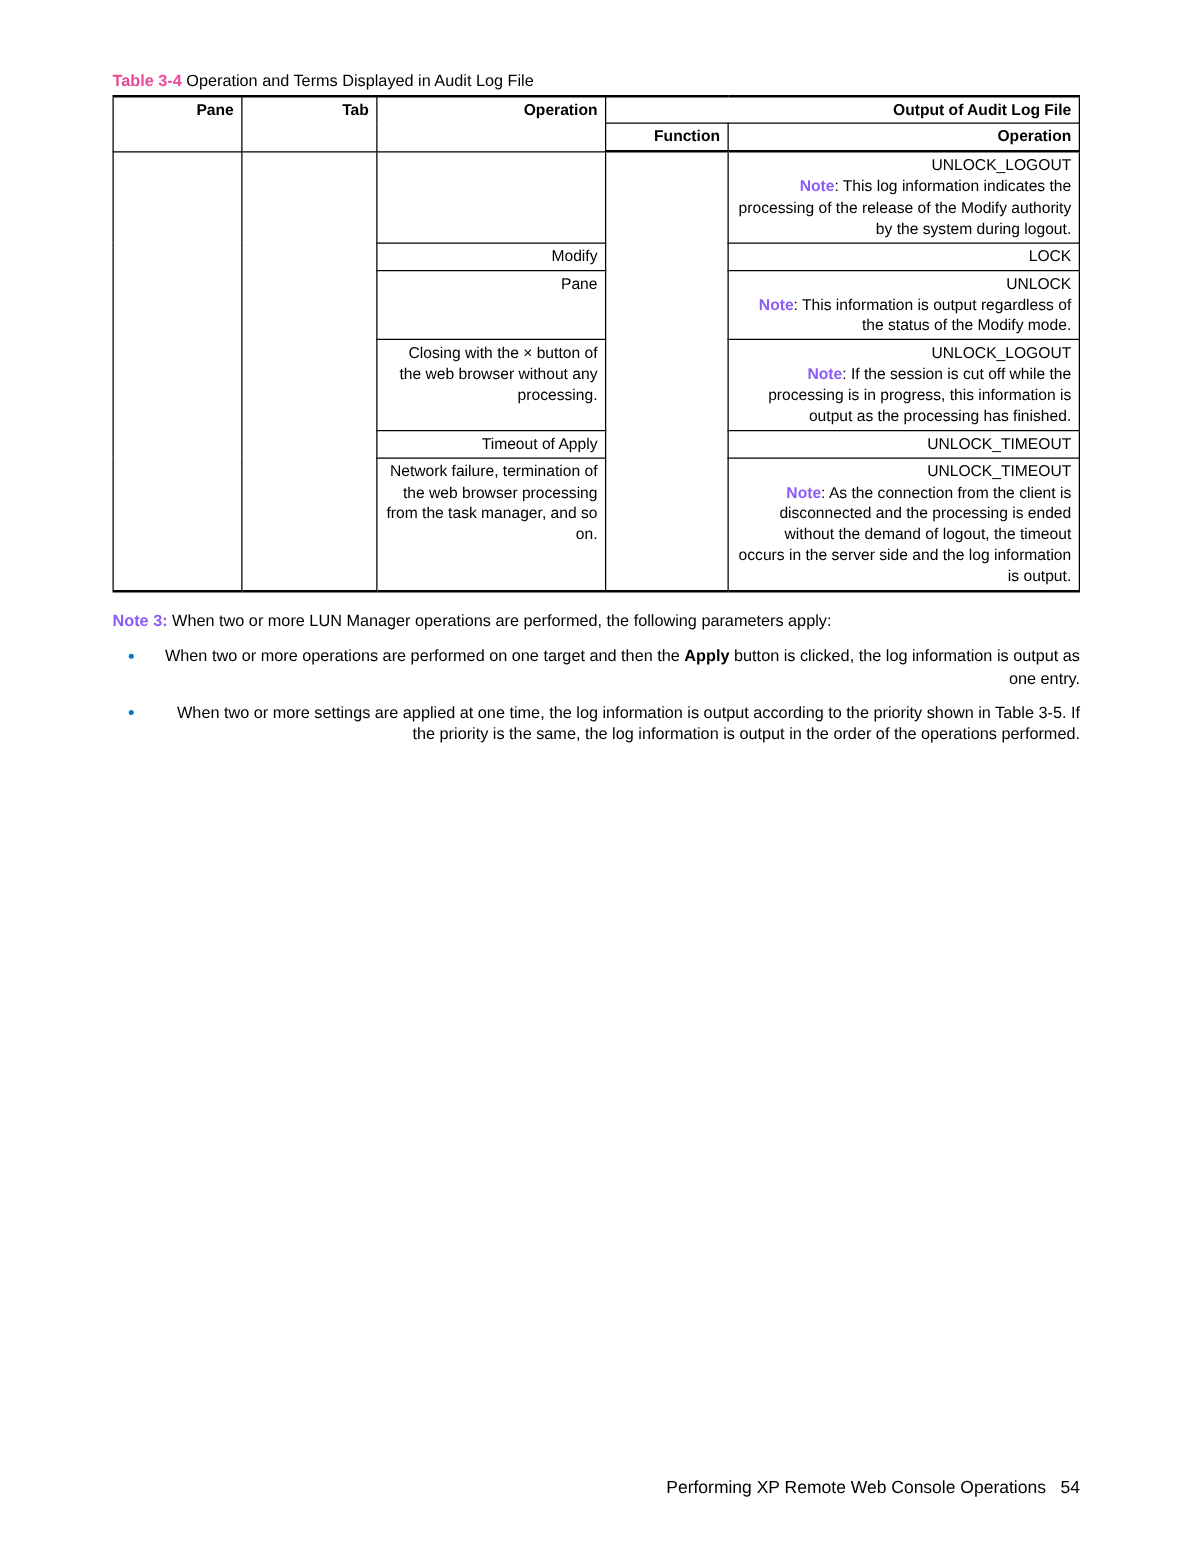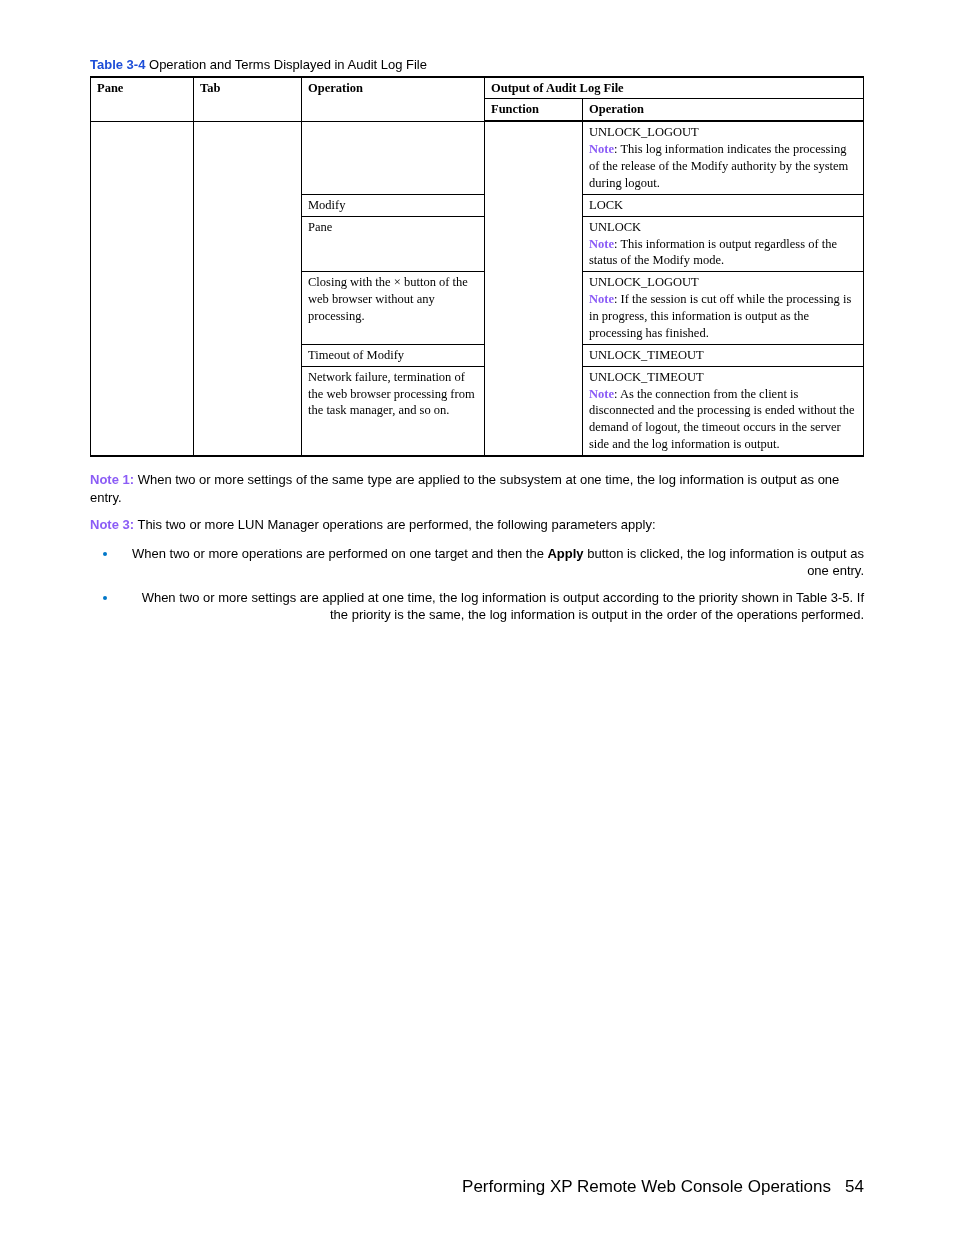--- a/index.html
+++ b/index.html
@@ -10,51 +10,50 @@
     padding: 56px 90px 40px 90px;
     width: 954px;
     box-sizing: border-box;
     line-height: 1.35;
   }
   .table-caption {
     font-size: 13px;
     margin-bottom: 2px;
   }
   .table-caption .label {
-    color: #1d4ed8;
+    color: #ec4899;
     font-weight: bold;
   }
   table.audit {
     border-collapse: collapse;
     width: 100%;
     font-size: 12.5px;
   }
   table.audit td, table.audit th {
     vertical-align: top;
     padding: 2px 6px 2px 6px;
-    text-align: left;
-    font-family: Liberation Serif, serif;
+    text-align: right;
   }
   .thick-top { border-top: 2.5px solid #000; }
   .thick-bottom { border-bottom: 2.5px solid #000; }
   .thin-bottom { border-bottom: 1px solid #000; }
   .vr { border-right: 1px solid #000; }
   .vl { border-left: 1px solid #000; }
   .hdr { font-weight: bold; }
   .note-label { color: #8b5cf6; font-weight: bold; }
   .notes { margin-top: 14px; }
   .notes p { margin: 10px 0; }
   ul.bullets { margin: 6px 0 0 0; padding-left: 28px; text-align: right; }
   ul.bullets li { margin-bottom: 8px; padding-left: 6px;}
   ul.bullets li::marker { color: #0077c8; font-size: 14px; }
   .footer {
     position: fixed;
     bottom: 36px;
     right: 90px;
-    font-size: 17px;
+    font-size: 14px;
   }
   .col-pane { width: 90px; }
   .col-tab { width: 95px; }
   .col-op  { width: 170px; }
   .col-func{ width: 85px; }
   .col-opout{ }
 </style>
 </head>
 <body>
 
@@ -105,42 +104,39 @@
 
   <tr>
     <td class="vr thin-bottom">Closing with the × button of the web browser without any processing.</td>
     <td class="vr thin-bottom">
       <span>UNLOCK_LOGOUT</span><br>
       <span class="note-label">Note</span><span class="bold-colon">:</span><span> If the session is cut off while the processing is in progress, this information is output as the processing has finished.</span>
     </td>
   </tr>
 
   <tr>
-    <td class="vr thin-bottom">Timeout of Modify</td>
+    <td class="vr thin-bottom">Timeout of Apply</td>
     <td class="vr thin-bottom">
       <span>UNLOCK_TIMEOUT</span>
     </td>
   </tr>
 
   <tr>
     <td class="vr thick-bottom">Network failure, termination of the web browser processing from the task manager, and so on.</td>
     <td class="vr thick-bottom">
       <span>UNLOCK_TIMEOUT</span><br>
       <span class="note-label">Note</span><span class="bold-colon">:</span><span> As the connection from the client is disconnected and the processing is ended without the demand of logout, the timeout occurs in the server side and the log information is output.</span>
     </td>
   </tr>
 </tbody>
   </table>
 
 <div class="notes">
   <p>
-    <span class="note-label">Note 1:</span><span> When two or more settings of the same type are applied to the subsystem at one time, the log information is output as one entry.</span>
-  </p>
-  <p>
-    <span class="note-label">Note 3:</span><span> This two or more LUN Manager operations are performed, the following parameters apply:</span>
+    <span class="note-label">Note 3:</span><span> When two or more LUN Manager operations are performed, the following parameters apply:</span>
   </p>
   <ul class="bullets">
     <li>
       <span>When two or more operations are performed on one target and then the </span><b>Apply</b><span> button is clicked, the log information is output as one entry.</span>
     </li>
     <li>When two or more settings are applied at one time, the log information is output according to the priority shown in Table 3-5. If the priority is the same, the log information is output in the order of the operations performed.</li>
   </ul>
 </div>
 
 <div class="footer">

